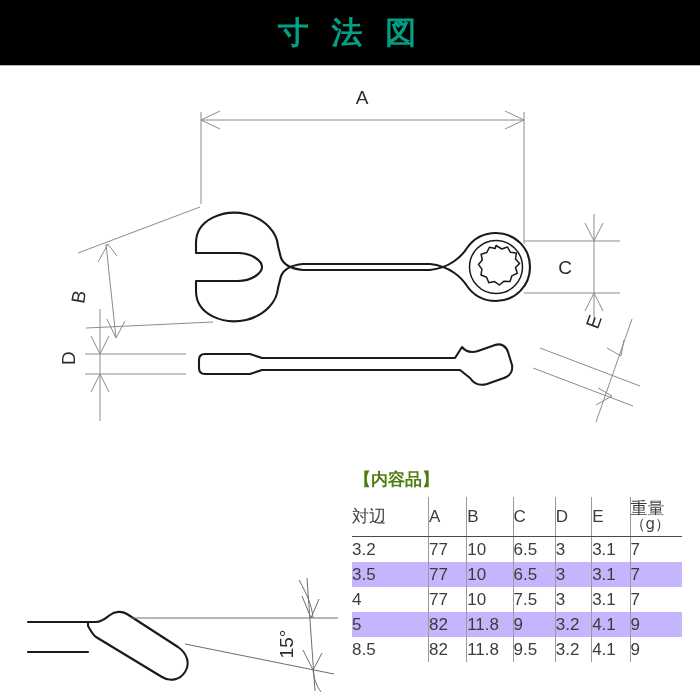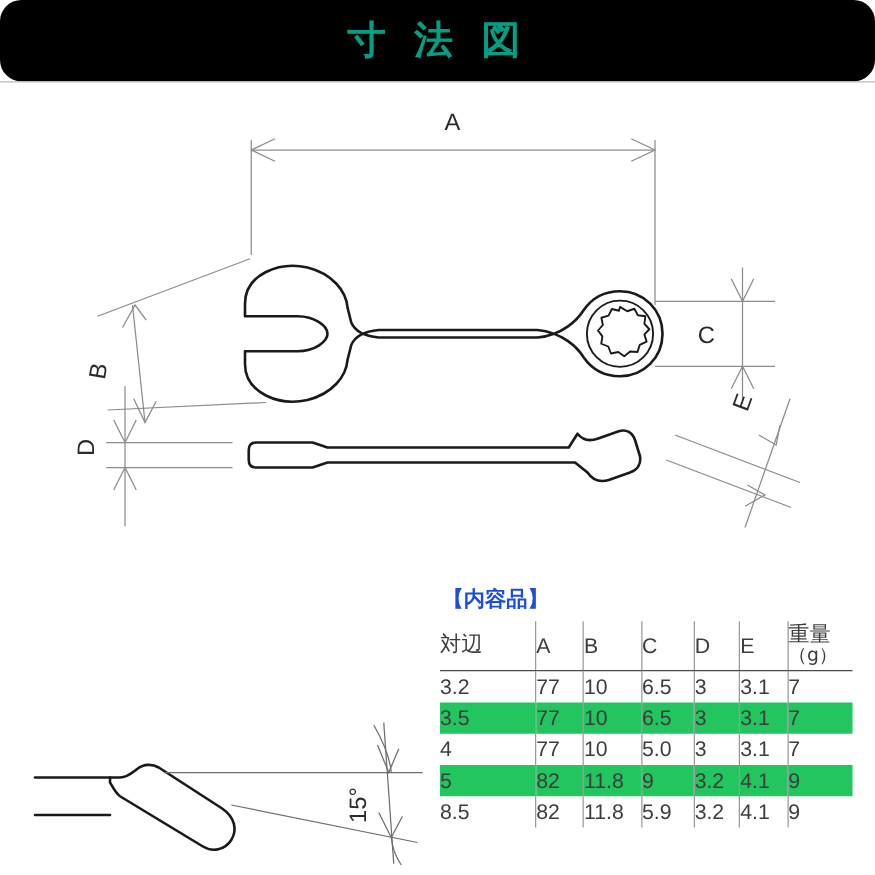--- a/index.html
+++ b/index.html
@@ -22,21 +22,20 @@
   
   #header-bar {
     position: absolute;
     left: 0; top: 0;
     width: 700px;
     height: 65px;
     background: #000000;
     display: flex;
     align-items: center;
     justify-content: center;
-    border-radius: 17px;
   }
   #header-title {
     color: #00a085;
     font-size: 31px;
     font-weight: 700;
     letter-spacing: 6px;
     line-height: 1;
     font-family: "DejaVu Sans", "Liberation Sans", sans-serif;
   }
   #header-rule {
@@ -58,21 +57,21 @@
   
   #parts-block {
     position: absolute;
     left: 352px;
     top: 468px;
     width: 332px;
   }
   #parts-caption {
     font-size: 17px;
     font-weight: 700;
-    color: #1d4ed8;
+    color: #4d7c0f;
     letter-spacing: 0px;
     margin: 0 0 6px 2px;
     font-family: "DejaVu Sans", "Liberation Sans", sans-serif;
   }
   table.spec {
     border-collapse: collapse;
     width: 330px;
     font-size: 17px;
     color: #3c3c3c;
     font-family: "Liberation Sans", "DejaVu Sans", sans-serif;
@@ -96,21 +95,21 @@
     border-bottom: 1px solid #4a4a4a;
   }
   table.spec thead th.jp {
     font-family: "DejaVu Sans", "Liberation Sans", sans-serif;
     font-size: 17px;
   }
   table.spec tbody td {
     height: 23px;
   }
   table.spec tbody tr.alt td {
-    background: #22c55e;
+    background: #c4b5fd;
   }
   .wcell { line-height: 1.02; }
   .wcell .w1 { display: block; }
   .wcell .w2 { display: block; font-size: 15px; }
   .col-men  { width: 78px; }
   .col-a    { width: 38px; }
   .col-b    { width: 46px; }
   .col-c    { width: 42px; }
   .col-d    { width: 36px; }
   .col-e    { width: 38px; }
@@ -328,39 +327,39 @@
           <td>10</td>
           <td>6.5</td>
           <td>3</td>
           <td>3.1</td>
           <td>7</td>
         </tr>
         <tr>
           <td>4</td>
           <td>77</td>
           <td>10</td>
-          <td>5.0</td>
+          <td>7.5</td>
           <td>3</td>
           <td>3.1</td>
           <td>7</td>
         </tr>
         <tr class="alt">
           <td>5</td>
           <td>82</td>
           <td>11.8</td>
           <td>9</td>
           <td>3.2</td>
           <td>4.1</td>
           <td>9</td>
         </tr>
         <tr>
           <td>8.5</td>
           <td>82</td>
           <td>11.8</td>
-          <td>5.9</td>
+          <td>9.5</td>
           <td>3.2</td>
           <td>4.1</td>
           <td>9</td>
         </tr>
       </tbody>
     </table>
   </div>
 
 </div>
 

